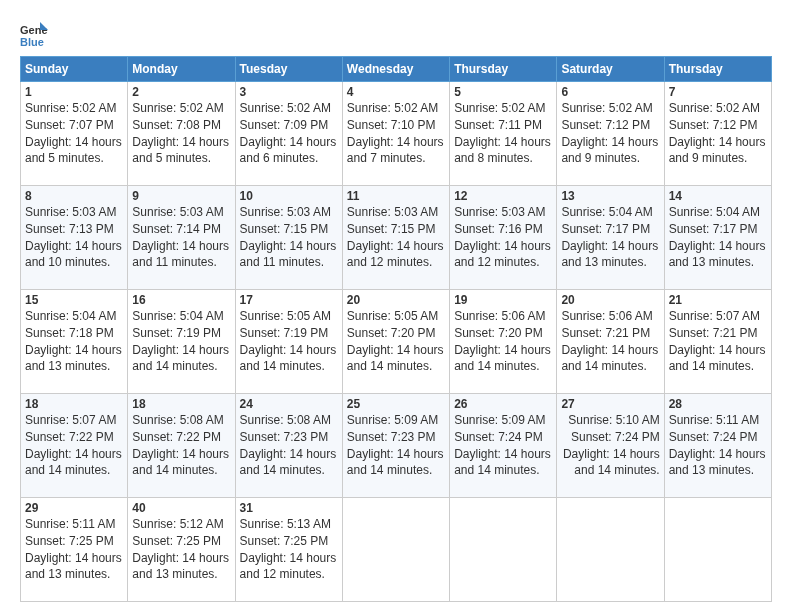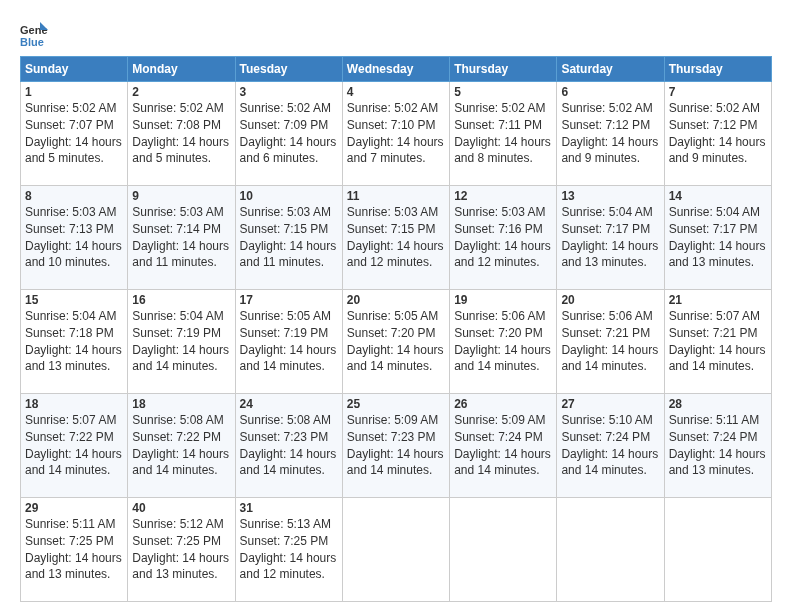--- a/index.html
+++ b/index.html
@@ -314,21 +314,21 @@
           </td>
           <td>
             <span class="day-num">26</span>
             <div class="day-info" style="white-space: pre-line;">Sunrise: 5:09 AM
 Sunset: 7:24 PM
 Daylight: 14 hours
 and 14 minutes.</div>
           </td>
           <td>
             <span class="day-num">27</span>
-            <div class="day-info" style="white-space: pre-line;">Sunrise: 5:10 AM
+            <div class="day-info" style="white-space: pre-line; text-align: right;">Sunrise: 5:10 AM
 Sunset: 7:24 PM
 Daylight: 14 hours
 and 14 minutes.</div>
           </td>
           <td>
             <span class="day-num">28</span>
             <div class="day-info" style="white-space: pre-line;">Sunrise: 5:11 AM
 Sunset: 7:24 PM
 Daylight: 14 hours
 and 13 minutes.</div>

